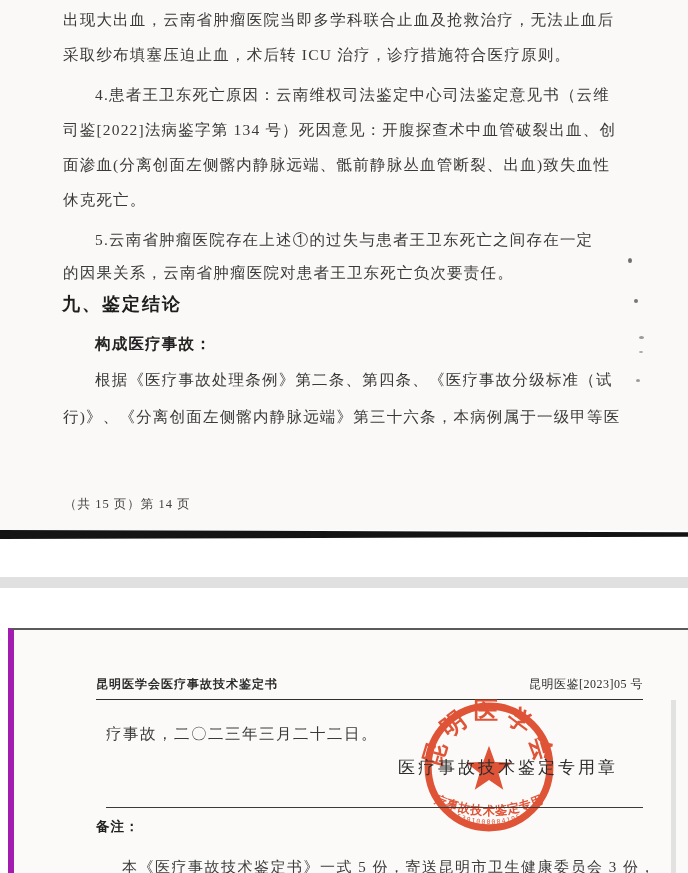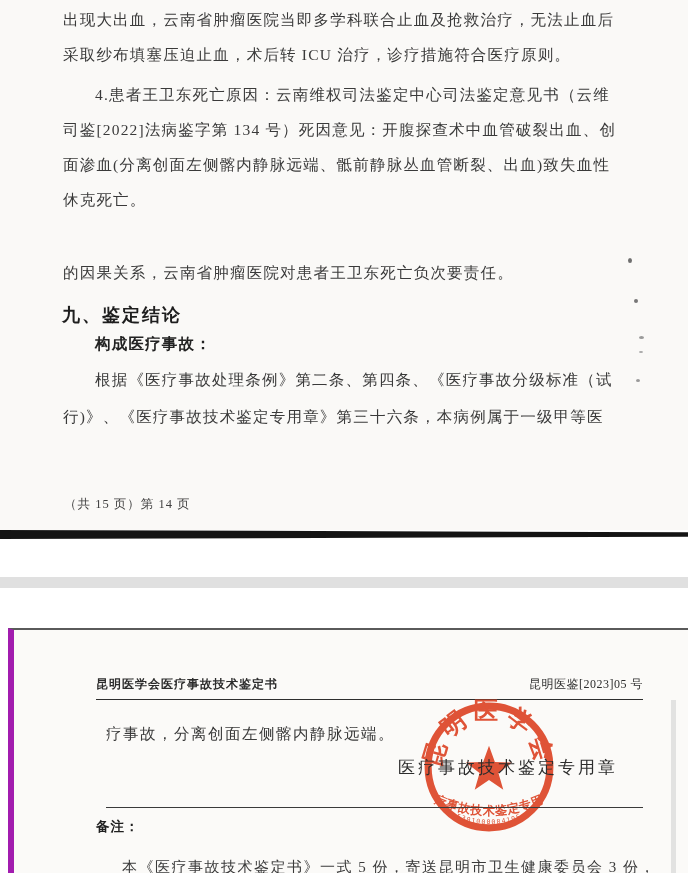--- a/index.html
+++ b/index.html
@@ -54,27 +54,28 @@
 
 <div class="canvas">
 
   <section class="page1">
     <div class="p1-line" style="top:10px">出现大出血，云南省肿瘤医院当即多学科联合止血及抢救治疗，无法止血后</div>
     <div class="p1-line" style="top:45px">采取纱布填塞压迫止血，术后转 ICU 治疗，诊疗措施符合医疗原则。</div>
     <div class="p1-line indent" style="top:85px">4.患者王卫东死亡原因：云南维权司法鉴定中心司法鉴定意见书（云维</div>
     <div class="p1-line" style="top:120px">司鉴[2022]法病鉴字第 134 号）死因意见：开腹探查术中血管破裂出血、创</div>
     <div class="p1-line" style="top:155px">面渗血(分离创面左侧髂内静脉远端、骶前静脉丛血管断裂、出血)致失血性</div>
     <div class="p1-line" style="top:190px">休克死亡。</div>
+    <div class="p1-line indent" style="top:230px">5.云南省肿瘤医院存在上述①的过失与患者王卫东死亡之间存在一定</div>
     <div class="p1-line" style="top:263px">的因果关系，云南省肿瘤医院对患者王卫东死亡负次要责任。</div>
 
-    <div class="p1-heading" style="top:303px">九、鉴定结论</div>
+    <div class="p1-heading" style="top:292px">九、鉴定结论</div>
     <div class="p1-line indent bold" style="top:334px">构成医疗事故：</div>
 
     <div class="p1-line indent" style="top:370px">根据《医疗事故处理条例》第二条、第四条、《医疗事故分级标准（试</div>
-    <div class="p1-line" style="top:407px">行)》、《医疗事故技术鉴定专用章》第三十六条，本病例属于一级甲等医</div>
+    <div class="p1-line" style="top:407px">行)》、《分离创面左侧髂内静脉远端》第三十六条，本病例属于一级甲等医</div>
 
     <div class="p1-footer" style="top:452px">（共 15 页）第 14 页</div>
   </section>
 
   <div class="scan-bar"></div>
   <div class="gray-band"></div>
 
   <div class="dot" style="left:628px;top:258px;width:4px;height:5px;background:#6f6f6f;"></div>
   <div class="dot" style="left:634px;top:299px;width:4px;height:4px;background:#777;"></div>
   <div class="dot" style="left:639px;top:336px;width:5px;height:3px;background:#9a9a9a;"></div>
@@ -83,21 +84,21 @@
   <div class="dot" style="left:36px;top:767px;width:5px;height:5px;background:#555;"></div>
   <div class="dot" style="left:34px;top:805px;width:4px;height:4px;background:#888;"></div>
 
   <section class="page2">
     <div class="p2-header-row">
       <span class="p2-header-left">昆明医学会医疗事故技术鉴定书</span>
       <span class="p2-header-right">昆明医鉴[2023]05 号</span>
     </div>
     <div class="p2-rule"></div>
 
-    <div class="p2-body">疗事故，分离创面左侧髂内静脉远端。</div>
+    <div class="p2-body">疗事故，二〇二三年三月二十二日。</div>
     <div class="p2-date">医疗事故技术鉴定专用章</div>
 
     <svg class="seal" viewBox="0 0 140 140">
       <defs>
         <path id="sealTopArc" d="M 29.3,93.5 A 47,47 0 1 1 110.7,93.5" fill="none"></path>
         <path id="sealBannerArc" d="M 18,106 Q 70,128 122,106" fill="none"></path>
         <path id="sealSerialArc" d="M 30,117 Q 70,136 110,117" fill="none"></path>
       </defs>
       <circle cx="70" cy="70" r="60" fill="none" stroke="#dd4527" stroke-width="7"></circle>
       <polygon fill="#dd4527" points="70,49 75.8,65.1 92.8,65.6 79.3,76 84.1,92.4 70,82.8 55.9,92.4 60.7,76 47.2,65.6 64.2,65.1"></polygon>

